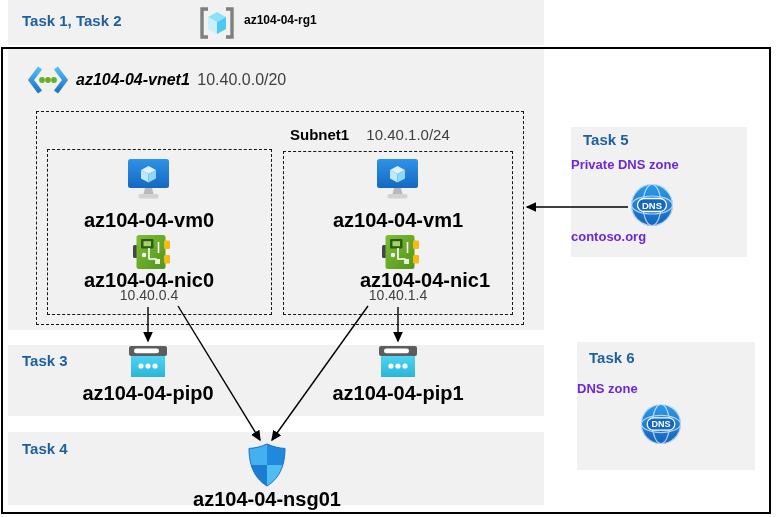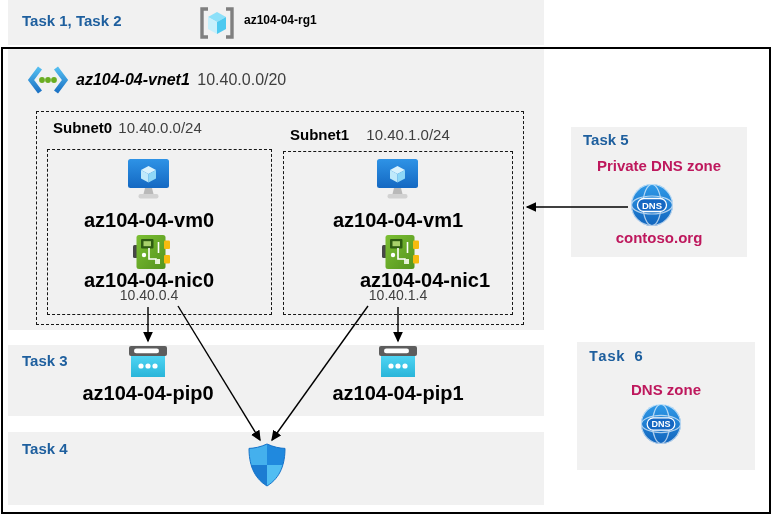--- a/index.html
+++ b/index.html
@@ -9,21 +9,21 @@
   .frame{position:absolute;left:1px;top:47px;width:770px;height:467px;
          border:2px solid #000;box-sizing:border-box;z-index:2;pointer-events:none;}
   .dashed{position:absolute;border:1px dashed #161616;z-index:3;}
   .tlabel{position:absolute;z-index:3;font-weight:bold;font-size:15px;color:#1e5f9e;white-space:nowrap;}
   .hline{position:absolute;z-index:3;font-size:16px;color:#000;white-space:nowrap;}
   .slabel{position:absolute;z-index:3;font-size:15px;font-weight:bold;color:#000;white-space:nowrap;}
   .nlabel{position:absolute;z-index:3;font-weight:bold;font-size:20px;color:#000;
           transform:translateX(-50%);white-space:nowrap;}
   .iplabel{position:absolute;z-index:3;font-size:14px;color:#3f3f3f;
            transform:translateX(-50%);white-space:nowrap;}
-  .ctext{position:absolute;z-index:3;font-weight:bold;font-size:15px;color:#be185d;text-align:center;}
+  .ctext{position:absolute;z-index:3;font-weight:bold;font-size:13px;color:#6d28d9;text-align:left;}
   .dim{font-weight:normal;color:#3f3f3f;}
   .icon{position:absolute;z-index:3;line-height:0;text-align:right;}
   #arrows{position:absolute;left:0;top:0;z-index:4;pointer-events:none;}
   b.nm{font-weight:bold;color:#000;font-style:italic;}
 </style>
 </head>
 <body>
 
 <div id="canvas">
 
@@ -65,24 +65,20 @@
   </span>
   <div class="hline" style="left:76px;top:71px;">
     <b class="nm">az104-04-vnet1</b>
     <span class="dim" style="margin-left:3px;">10.40.0.0/20</span>
   </div>
 
   <div class="dashed" style="left:36px;top:111px;width:486px;height:212px;"></div>
   <div class="dashed" style="left:47px;top:149px;width:223px;height:164px;"></div>
   <div class="dashed" style="left:283px;top:151px;width:228px;height:162px;"></div>
 
-  <div class="slabel" style="left:53px;top:119px;">
-    <span>Subnet0</span>
-    <span class="dim" style="margin-left:2px;">10.40.0.0/24</span>
-  </div>
   <div class="slabel" style="left:290px;top:126px;">
     <span>Subnet1</span>
     <span class="dim" style="margin-left:13px;">10.40.1.0/24</span>
   </div>
 
   <span class="icon" style="left:126px;top:158px;">
     <svg width="45" height="43" viewBox="0 0 45 43">
       <defs>
         <linearGradient id="vmg" x1="0" y1="0" x2="0" y2="1">
           <stop offset="0" stop-color="#2e93e6"></stop>
@@ -191,20 +187,21 @@
       </defs>
       <g clip-path="url(#shieldclip)">
         <rect x="0" y="0" width="20" height="22" fill="#44b0ed"></rect>
         <rect x="20" y="0" width="20" height="22" fill="#2089de"></rect>
         <rect x="0" y="22" width="20" height="22" fill="#1c7cd2"></rect>
         <rect x="20" y="22" width="20" height="22" fill="#50bdf2"></rect>
       </g>
       <path d="M20 1 C26 3.8 33 5.4 38 5.4 C38 20 34 34.5 20 43 C6 34.5 2 20 2 5.4 C7 5.4 14 3.8 20 1 Z" fill="none" stroke="#1673c9" stroke-width="1"></path>
     </svg>
   </span>
+  <div class="nlabel" style="left:267px;top:488px;">az104-04-nsg01</div>
 
   <div class="tlabel" style="left:583px;top:131px;">Task 5</div>
   <div class="ctext" style="left:571px;top:157px;width:176px;">Private DNS zone</div>
   <span class="icon" style="left:630px;top:183px;">
     <svg width="44" height="44" viewBox="0 0 44 44">
       <defs>
         <linearGradient id="dnsg" x1="0" y1="0" x2="0" y2="1">
           <stop offset="0" stop-color="#2f9ae8"></stop>
             <stop offset="1" stop-color="#1265bd"></stop>
         </linearGradient>
@@ -214,21 +211,21 @@
         <ellipse cx="22" cy="22" rx="9" ry="20.5"></ellipse>
         <ellipse cx="22" cy="22" rx="20.5" ry="9"></ellipse>
         <circle cx="22" cy="22" r="20.5"></circle>
       </g>
       <rect x="7.5" y="15.5" width="29" height="13" rx="6.5" fill="#1567c2" stroke="#fff" stroke-width="1.3"></rect>
       <text x="22" y="25.6" text-anchor="middle" font-family="Liberation Sans, sans-serif" font-size="9.5" font-weight="bold" fill="#fff">DNS</text>
     </svg>
   </span>
   <div class="ctext" style="left:571px;top:229px;width:176px;">contoso.org</div>
 
-  <div class="tlabel" style="left:589px;top:349px;font-family:Liberation Mono, monospace;">Task 6</div>
+  <div class="tlabel" style="left:589px;top:349px;">Task 6</div>
   <div class="ctext" style="left:577px;top:381px;width:178px;">DNS zone</div>
   <span class="icon" style="left:640px;top:403px;">
     <svg width="42" height="42" viewBox="0 0 44 44">
       <circle cx="22" cy="22" r="21" fill="url(#dnsg)"></circle>
       <g fill="none" stroke="#ffffff" stroke-width="1.2" opacity="0.65">
         <ellipse cx="22" cy="22" rx="9" ry="20.5"></ellipse>
         <ellipse cx="22" cy="22" rx="20.5" ry="9"></ellipse>
         <circle cx="22" cy="22" r="20.5"></circle>
       </g>
       <rect x="7.5" y="15.5" width="29" height="13" rx="6.5" fill="#1567c2" stroke="#fff" stroke-width="1.3"></rect>

